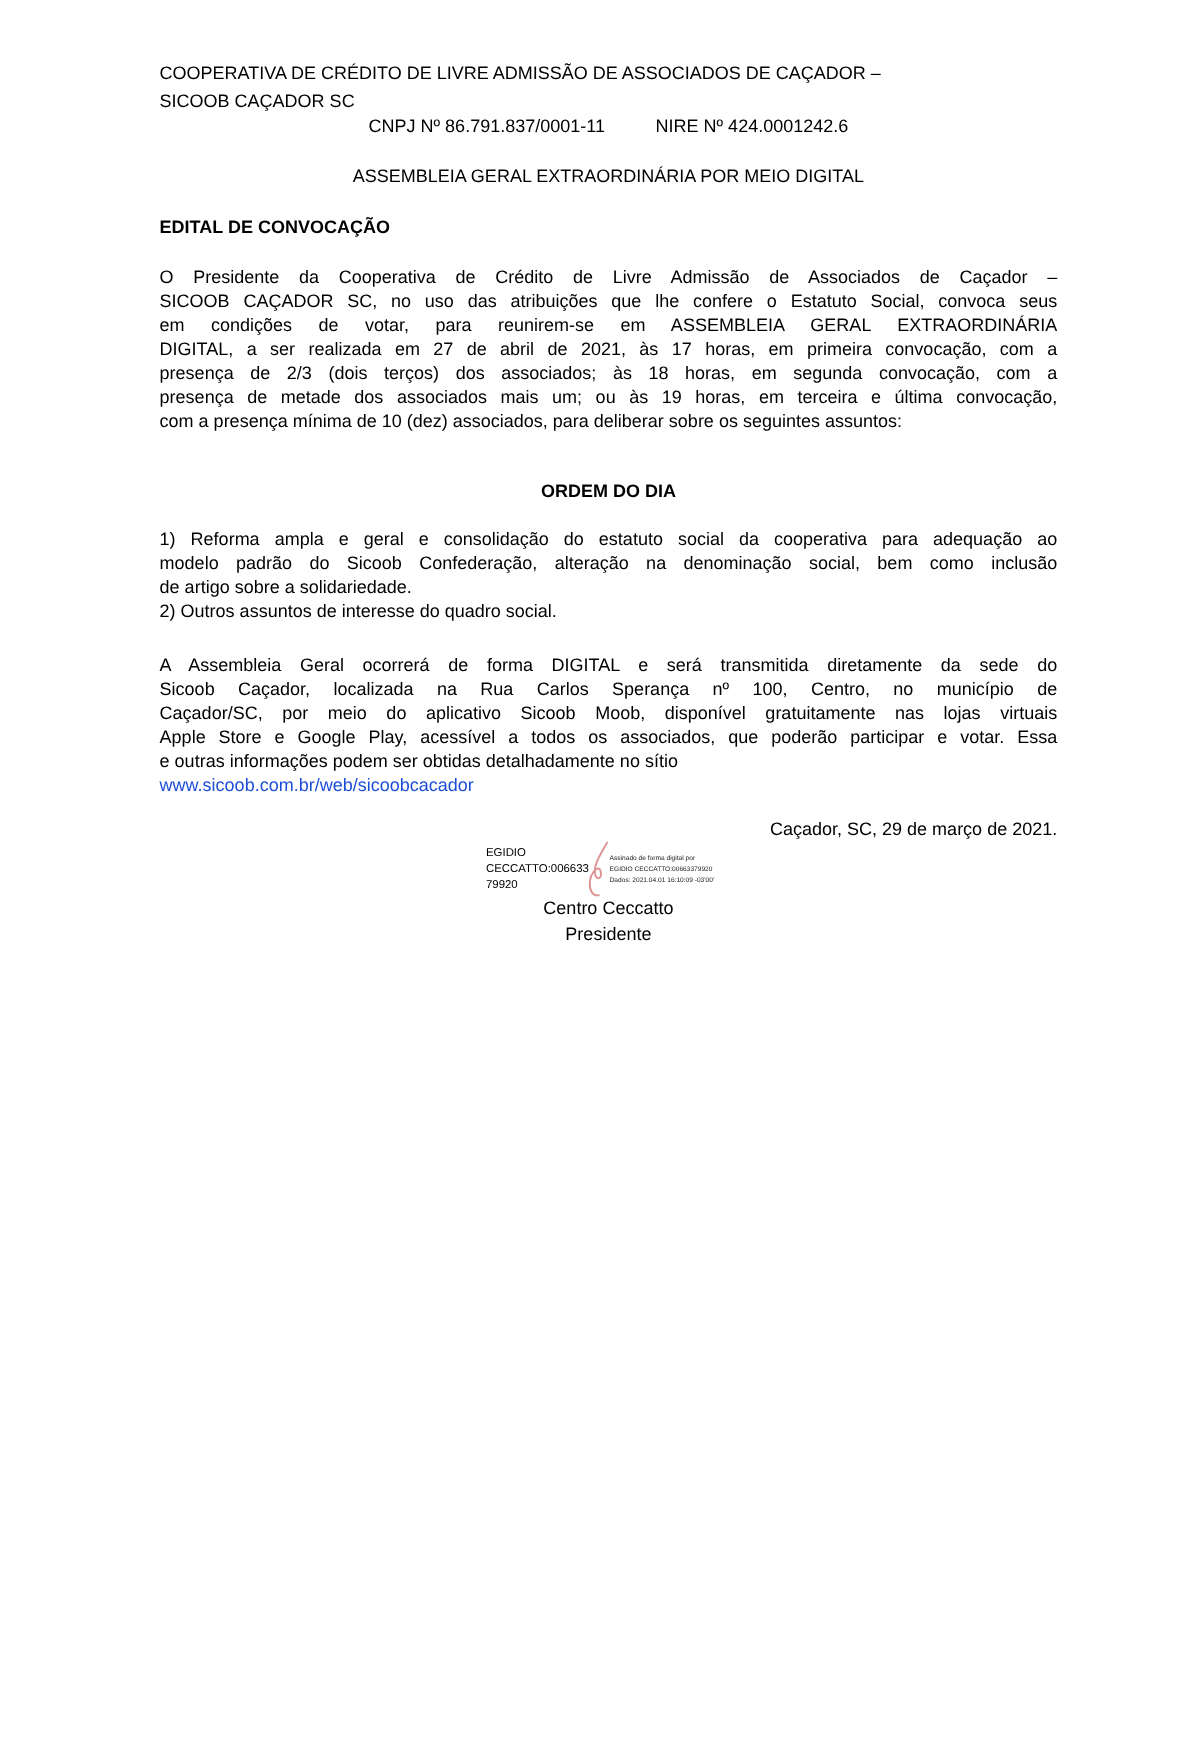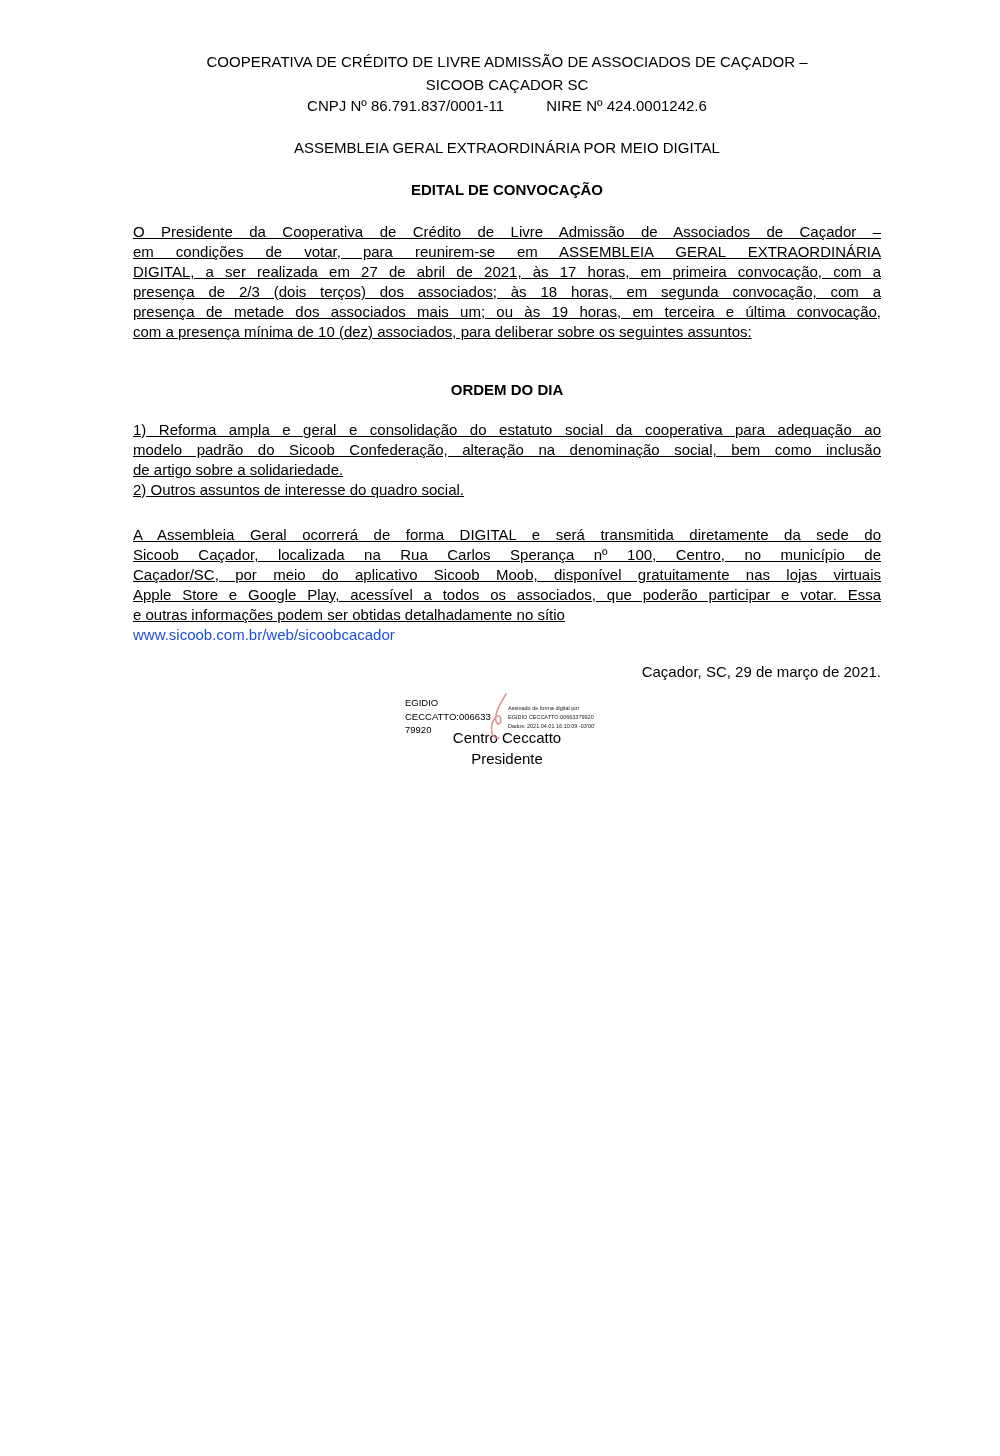--- a/index.html
+++ b/index.html
@@ -16,44 +16,43 @@
     overflow:hidden;
   }
   .content{
     position:absolute;
     left:133px;
     top:50px;
     width:748px;
   }
   
   .line{white-space:nowrap;}
-  .centered .line{text-align:center;white-space:normal;}
+  .centered .line{text-align:left;white-space:normal;}
   .justified .line{
     text-align:justify;
     text-align-last:justify;
     white-space:normal;
-    text-decoration:underline;
   }
   .justified .line.last{
     text-align-last:left;
   }
   .org-name{line-height:23px;}
   .ids-line{text-align:center;}
   .ids-line .nire{margin-left:38px;}
   .meeting-title{margin-top:22px;text-align:center;}
-  .doc-title{margin-top:22px;text-align:center;font-weight:bold;}
+  .doc-title{margin-top:22px;text-align:left;font-weight:bold;}
   .intro{margin-top:22px;}
   .agenda-title{margin-top:38px;text-align:center;font-weight:bold;}
   .agenda-item1{margin-top:20px;}
   .agenda-item2{margin-top:0;}
   .info{margin-top:25px;}
   .doclink{color:#1d4ed8;text-decoration:none;cursor:pointer;}
   .date-line{margin-top:17px;text-align:right;}
   .sig-area{position:relative;height:120px;}
-  .stamp{position:absolute;left:272px;top:14px;width:230px;height:50px;}
+  .stamp{position:absolute;left:272px;top:2px;width:230px;height:50px;}
   .stamp-big{
     position:absolute;left:0;top:0;width:100px;
     font-size:9.5px;line-height:13.5px;color:#000;
   }
   .stamp-big .line{white-space:nowrap;text-align:left;}
   .stamp-mark{position:absolute;left:82px;top:-3px;width:22px;height:50px;}
   .stamp-small{
     position:absolute;left:103px;top:8px;width:105px;
     font-size:5.5px;line-height:9px;color:#1a1a1a;
   }
@@ -75,20 +74,21 @@
       <span class="cnpj">CNPJ Nº 86.791.837/0001-11</span>
       <span class="nire">NIRE Nº 424.0001242.6</span>
     </div>
 
     <div class="meeting-title">ASSEMBLEIA GERAL EXTRAORDINÁRIA POR MEIO DIGITAL</div>
 
     <div class="doc-title">EDITAL DE CONVOCAÇÃO</div>
 
     <div class="intro justified">
         <div class="line">O Presidente da Cooperativa de Crédito de Livre Admissão de Associados de Caçador –</div>
+        <div class="line">SICOOB CAÇADOR SC, no uso das atribuições que lhe confere o Estatuto Social, convoca seus</div>
         <div class="line">em condições de votar, para reunirem-se em ASSEMBLEIA GERAL EXTRAORDINÁRIA</div>
         <div class="line">DIGITAL, a ser realizada em 27 de abril de 2021, às 17 horas, em primeira convocação, com a</div>
         <div class="line">presença de 2/3 (dois terços) dos associados; às 18 horas, em segunda convocação, com a</div>
         <div class="line">presença de metade dos associados mais um; ou às 19 horas, em terceira e última convocação,</div>
         <div class="line last">com a presença mínima de 10 (dez) associados, para deliberar sobre os seguintes assuntos:</div>
       </div>
 
     <div class="agenda-title">ORDEM DO DIA</div>
 
     <div class="agenda-item1 justified">

